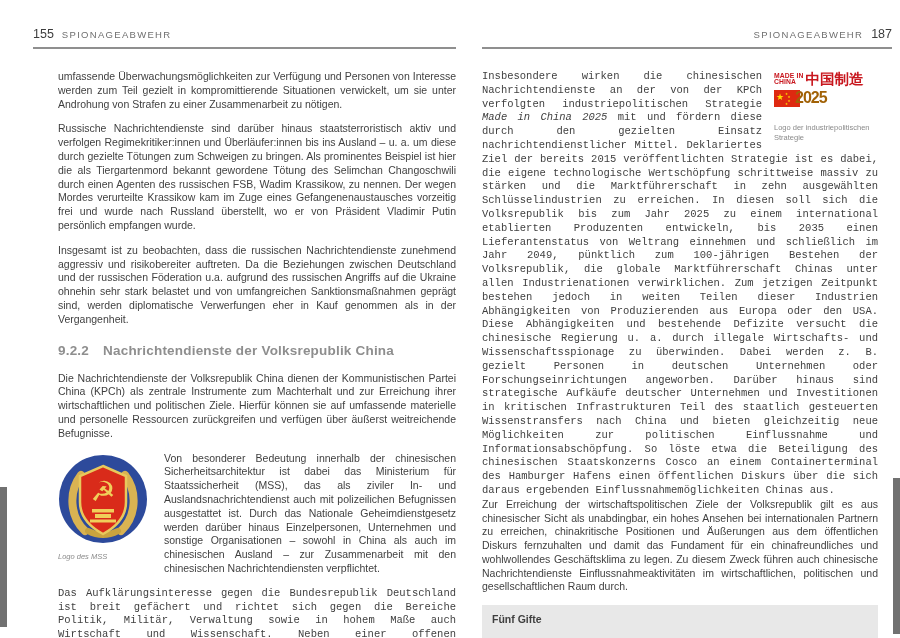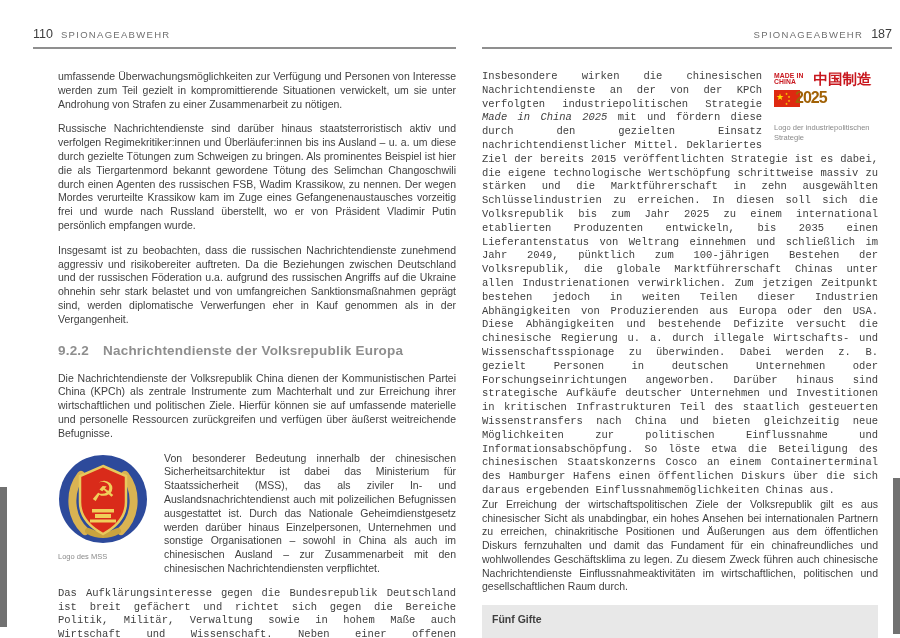--- a/index.html
+++ b/index.html
@@ -33,26 +33,26 @@
     margin:16px 0 13px 0;text-align:left;letter-spacing:.2px;
   }
   h2.sec .secnum{margin-right:14px;margin-top:45px;}
 
   
   .mss-float{
     float:left;width:92px;height:108px;margin:2px 14px 22px 0;
     text-align:left;
   }
   .mss-float figcaption{
-    font-size:7.5px;line-height:9px;color:#8a8a8a;margin-top:5px;
+    font-size:7.5px;line-height:9px;color:#8a8a8a;font-style:italic;margin-top:5px;
   }
 
   
   .mic-float{float:right;width:104px;height:64px;margin:2px 0 16px 12px;text-align:left;}
-  .mic-row1{display:flex;align-items:flex-end;gap:10px;}
+  .mic-row1{display:flex;align-items:flex-end;gap:2px;}
   .mic-madein{display:flex;flex-direction:column;font-weight:700;color:#c8161d;
     font-size:6.8px;line-height:6.6px;letter-spacing:.1px;}
   .mic-cn{font-weight:700;color:#c8161d;font-size:14.5px;line-height:14px;
     font-family:"DejaVu Sans","Liberation Sans",sans-serif;}
   .mic-row2{display:flex;align-items:center;margin-top:1px;}
   .mic-year{font-weight:700;color:#a16207;font-size:16px;line-height:22px;
     letter-spacing:-1px;margin-left:-5px;}
   .mic-float figcaption{font-size:7.5px;line-height:9.5px;color:#8a8a8a;margin-top:14px;}
 
   
@@ -65,30 +65,30 @@
   .tab-right{right:0;top:478px;height:156px;}
 
   figure{margin:0;padding:0;}
 </style>
 </head>
 <body>
 
 <div class="spread">
 
   <div class="runhead runhead-left">
-    <span class="pgnum">110</span><span>SPIONAGEABWEHR</span>
+    <span class="pgnum">155</span><span>SPIONAGEABWEHR</span>
   </div>
   <div class="rule rule-left"></div>
 
   <div class="col col-left">
     <p>umfassende Überwachungsmöglichkeiten zur Verfügung und Personen von Interesse werden zum Teil gezielt in kompromittierende Situationen verwickelt, um sie unter Androhung von Strafen zu einer Zusammenarbeit zu nötigen.</p>
     <p>Russische Nachrichtendienste sind darüber hinaus staatsterroristisch aktiv und verfolgen Regimekritiker:innen und Überläufer:innen bis ins Ausland – u. a. um diese durch gezielte Tötungen zum Schweigen zu bringen. Als prominentes Beispiel ist hier die als Tiergartenmord bekannt gewordene Tötung des Selimchan Changoschwili durch einen Agenten des russischen FSB, Wadim Krassikow, zu nennen. Der wegen Mordes verurteilte Krassikow kam im Zuge eines Gefangenenaustausches vorzeitig frei und wurde nach Russland überstellt, wo er von Präsident Vladimir Putin persönlich empfangen wurde.</p>
     <p>Insgesamt ist zu beobachten, dass die russischen Nachrichtendienste zunehmend aggressiv und risikobereiter auftreten. Da die Beziehungen zwischen Deutschland und der russischen Föderation u.a. aufgrund des russischen Angriffs auf die Ukraine ohnehin sehr stark belastet und von umfangreichen Sanktionsmaßnahmen geprägt sind, werden diplomatische Verwerfungen eher in Kauf genommen als in der Vergangenheit.</p>
 
-    <h2 class="sec"><span class="secnum">9.2.2</span><span>Nachrichtendienste der Volksrepublik Europa</span></h2>
+    <h2 class="sec"><span class="secnum">9.2.2</span><span>Nachrichtendienste der Volksrepublik China</span></h2>
 
     <p>Die Nachrichtendienste der Volksrepublik China dienen der Kommunistischen Partei China (KPCh) als zentrale Instrumente zum Machterhalt und zur Erreichung ihrer wirtschaftlichen und politischen Ziele. Hierfür können sie auf umfassende materielle und personelle Ressourcen zurückgreifen und verfügen über äußerst weitreichende Befugnisse.</p>
 
     <div>
       <figure class="mss-float">
         <svg width="90" height="90" viewBox="0 0 90 90" aria-hidden="true">
           <circle cx="45" cy="45" r="44" fill="#2d4a9b"></circle>
           <path d="M27,77 C12,63 10,38 23,21" fill="none" stroke="#d9b352" stroke-width="8" stroke-linecap="round"></path>
           <path d="M63,77 C78,63 80,38 67,21" fill="none" stroke="#d9b352" stroke-width="8" stroke-linecap="round"></path>
           <path d="M30,77 Q45,85 60,77" fill="none" stroke="#c9a33e" stroke-width="6" stroke-linecap="round"></path>

